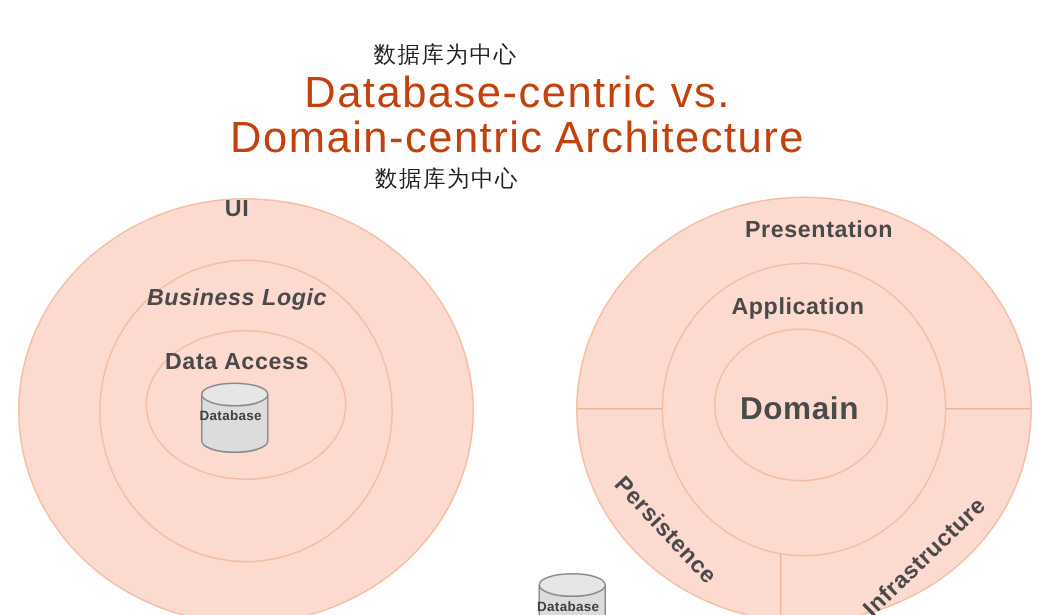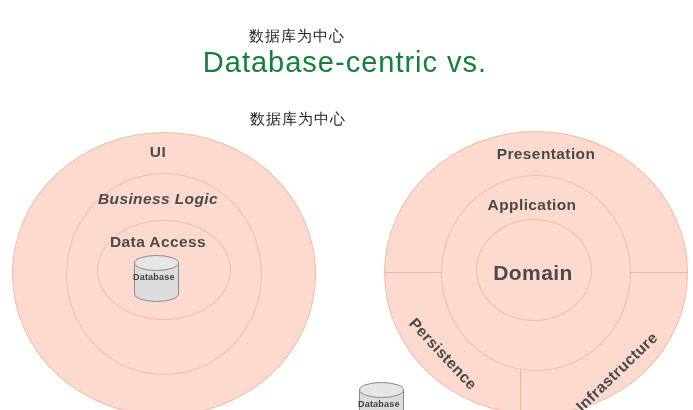--- a/index.html
+++ b/index.html
@@ -8,21 +8,21 @@
     font-family:"Liberation Sans", sans-serif;
     margin-top:23px;
   }
   
   .zh-label{
     position:absolute;transform:translateX(-50%);
     font-size:15px;color:#1f1f1f;font-weight:500;white-space:nowrap;letter-spacing:1px;
   }
   .title{
     position:absolute;left:345px;top:24px;transform:translateX(-50%);
-    text-align:center;color:#15803d;font-weight:300;font-size:29px;line-height:30px;
+    text-align:center;color:#c2410c;font-weight:300;font-size:29px;line-height:30px;
     letter-spacing:1px;white-space:nowrap;
   }
   
   .ellipse{position:absolute;border-radius:50%;box-sizing:border-box;}
   .ring-fill{background:#fcdacf;border:1px solid #f2bda4;}
   .ring-line{background:transparent;border:1px solid #f2bda4;}
   
   .divider-h{position:absolute;height:1px;background:#eab79c;}
   .divider-v{position:absolute;width:1px;background:#eab79c;}
   
@@ -42,30 +42,31 @@
 </style>
 </head>
 <body>
 
 <div id="canvas">
 
   <div class="zh-label" style="left:297px;top:4px;">数据库为中心</div>
 
   <div class="title">
     <div>Database-centric vs.</div>
+    <div>Domain-centric Architecture</div>
   </div>
 
   <div class="zh-label" style="left:298px;top:87px;">数据库为中心</div>
 
   <div>
     <div class="ellipse ring-fill" style="left:12px;top:109px;width:304px;height:284px;"></div>
     <div class="ellipse ring-line" style="left:66px;top:150px;width:196px;height:202px;"></div>
     <div class="ellipse ring-line" style="left:97px;top:197px;width:134px;height:100px;"></div>
 
-    <div class="ring-label" style="left:158px;top:120px;">UI</div>
+    <div class="ring-label" style="left:158px;top:108px;">UI</div>
     <div class="ring-label" style="left:158px;top:167px;font-style:italic;">Business Logic</div>
     <div class="ring-label" style="left:158px;top:210px;">Data Access</div>
 
     <svg class="cylinder" style="left:133px;top:230px;" viewBox="0 0 47 50">
       <path d="M1.5 10 L1.5 41 A22 7.5 0 0 0 45.5 41 L45.5 10" fill="#dcdcdc" stroke="#8a8a8a" stroke-width="1"></path>
       <ellipse cx="23.5" cy="10" rx="22" ry="7.5" fill="#e6e6e6" stroke="#8a8a8a" stroke-width="1"></ellipse>
     </svg>
     <div class="cyl-label" style="left:133px;top:249px;">Database</div>
   </div>
 

